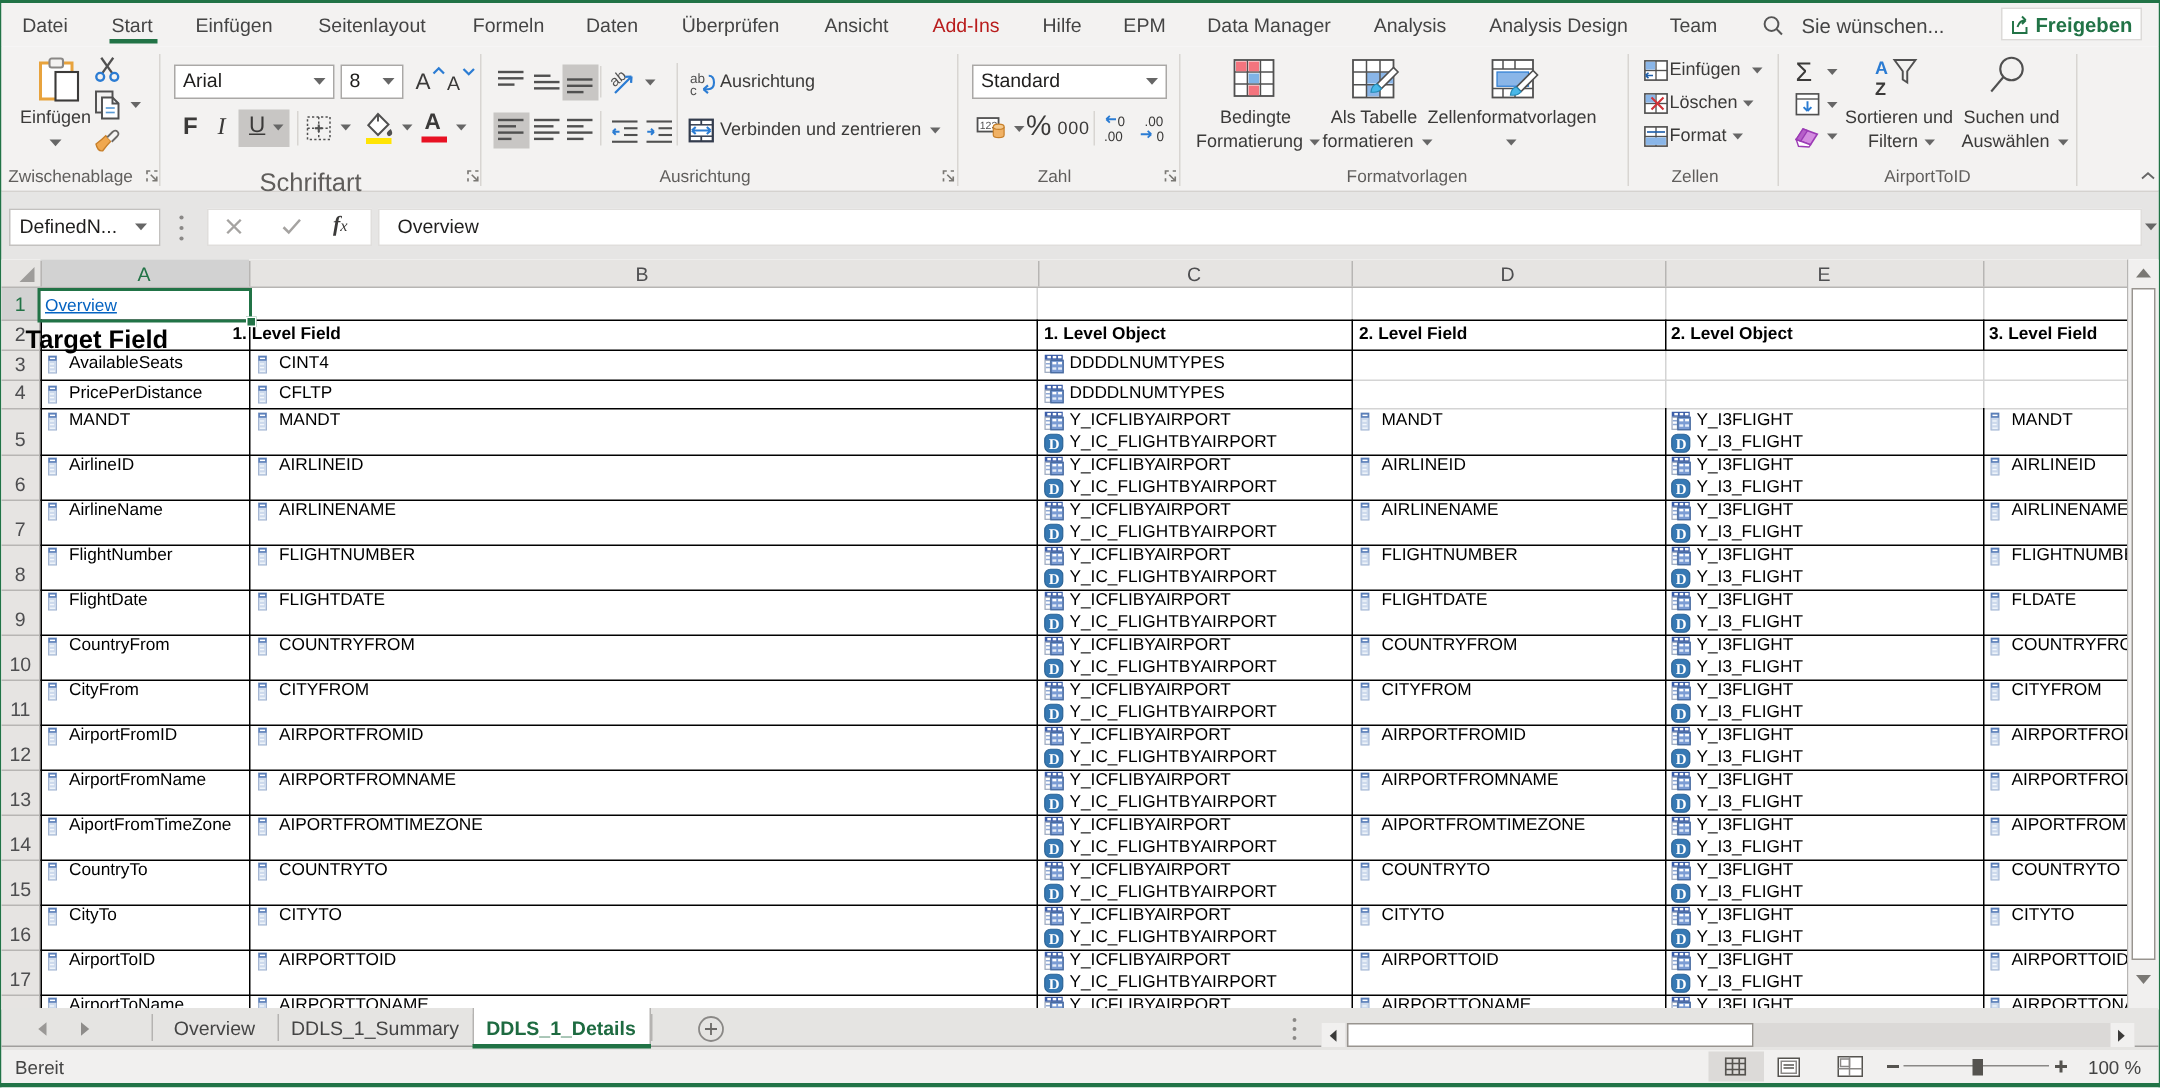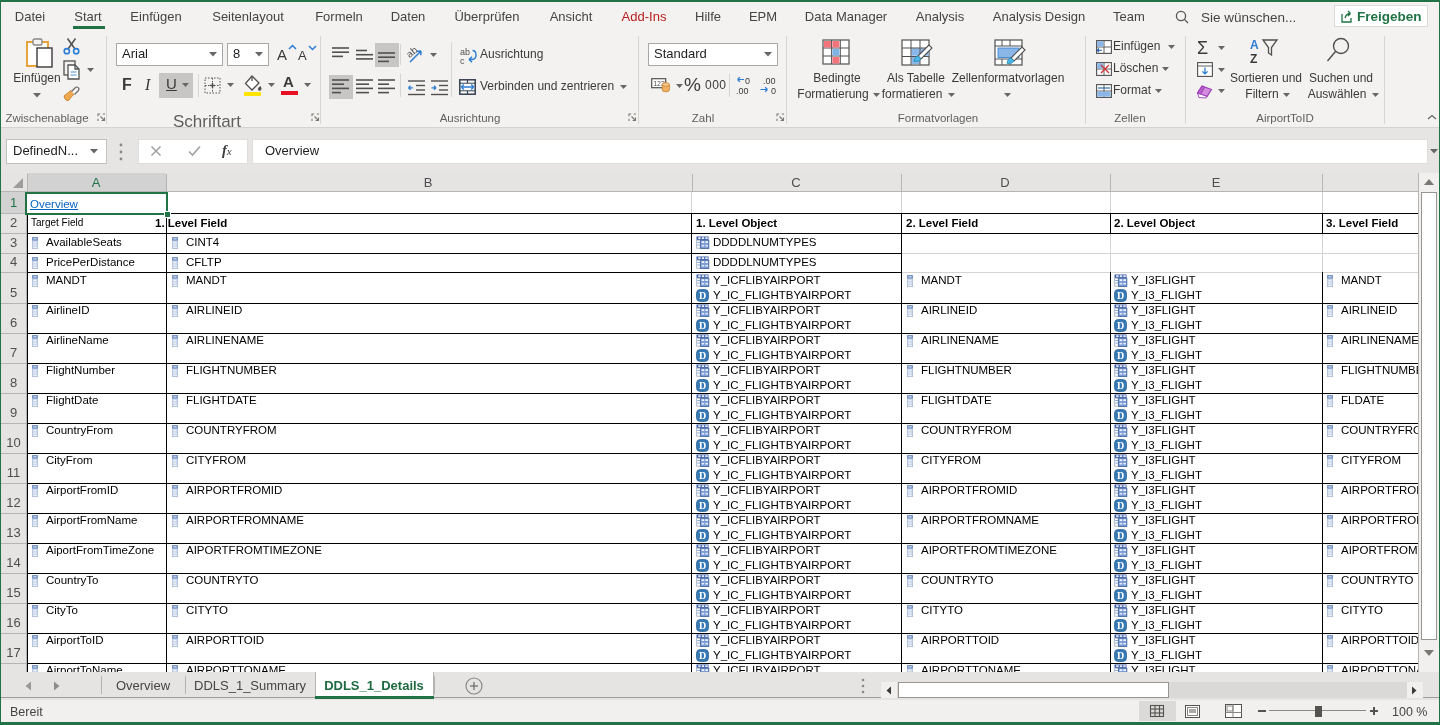--- a/index.html
+++ b/index.html
@@ -493,21 +493,21 @@
 <div class="ab" style="left:27px;top:633px;width:1391px;height:1px;background:#000"></div>
 <div class="ab" style="left:27px;top:663px;width:1391px;height:1px;background:#000"></div>
 <div class="ab" style="left:27px;top:213px;width:1px;height:460px;background:#000"></div>
 <div class="ab" style="left:166px;top:213px;width:1px;height:460px;background:#000"></div>
 <div class="ab" style="left:691px;top:213px;width:1px;height:460px;background:#000"></div>
 <div class="ab" style="left:901px;top:213px;width:1px;height:460px;background:#000"></div>
 <div class="ab" style="left:1110px;top:213px;width:1px;height:21px;background:#000"></div>
 <div class="ab" style="left:1110px;top:272px;width:1px;height:401px;background:#000"></div>
 <div class="ab" style="left:1322px;top:213px;width:1px;height:21px;background:#000"></div>
 <div class="ab" style="left:1322px;top:272px;width:1px;height:401px;background:#000"></div>
-<div class="t" style="left:31px;top:217px;font-size:10px;font-weight:normal;color:#000">Target Field</div>
+<div class="t" style="left:17px;top:217px;font-size:17px;font-weight:bold;color:#000">Target Field</div>
 <div class="t" style="left:155px;top:217px;font-size:11.5px;font-weight:bold;color:#000">1. Level Field</div>
 <div class="t" style="left:696px;top:217px;font-size:11.5px;font-weight:bold;color:#000">1. Level Object</div>
 <div class="t" style="left:906px;top:217px;font-size:11.5px;font-weight:bold;color:#000">2. Level Field</div>
 <div class="t" style="left:1114px;top:217px;font-size:11.5px;font-weight:bold;color:#000">2. Level Object</div>
 <div class="t" style="left:1326px;top:217px;font-size:11.5px;font-weight:bold;color:#000">3. Level Field</div>
 <div class="ab" style="left:0;top:0;width:1440px;height:673px;overflow:hidden;pointer-events:none">
 <svg style="left:32px;top:236.5px" width="6" height="12" viewBox="0 0 6 12">
 <rect x="0.3" y="0.3" width="5.4" height="11.4" fill="#ccd9ec" stroke="#9eb1cf" stroke-width="0.6"></rect>
 <rect x="0.3" y="0.3" width="5.4" height="3.2" fill="#5b7fb9"></rect>
 <rect x="1.3" y="1.4" width="3.4" height="1" fill="#fff"></rect>

